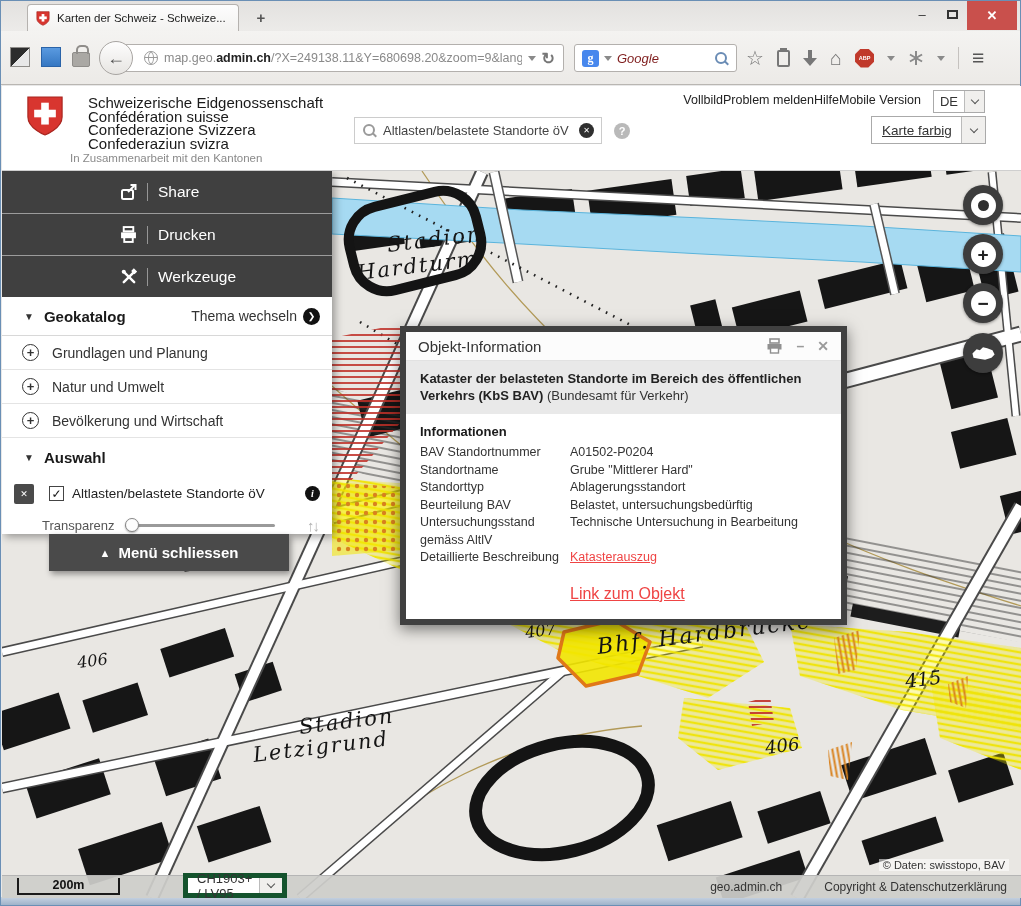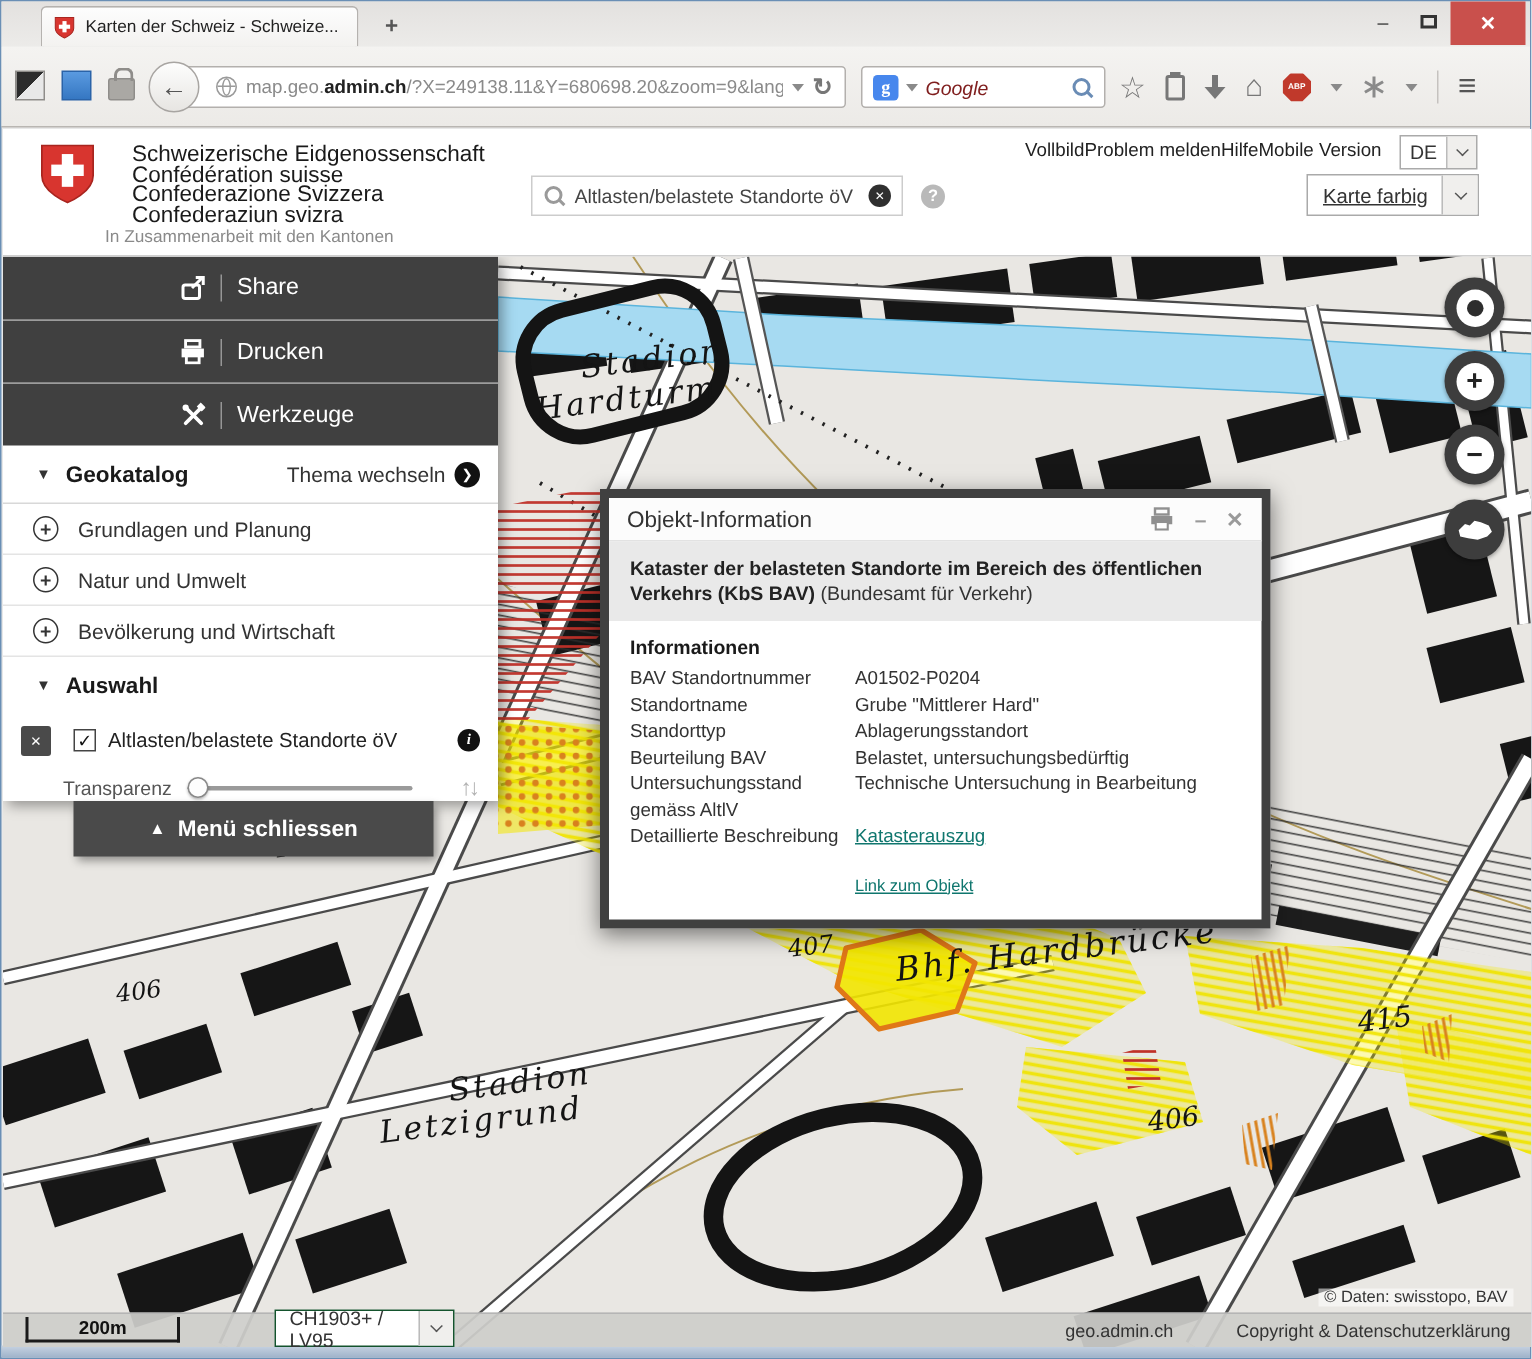--- a/index.html
+++ b/index.html
@@ -144,32 +144,32 @@
   .pophead { height:29px; display:flex; align-items:center; padding:0 12px; background:#fcfcfc; border-bottom:1px solid #e2e2e2; }
   .poptitle { font-size:15px; color:#333; flex:1; }
   .popicons { display:flex; align-items:center; gap:13px; color:#9a9a9a; font-size:14px; font-weight:bold; }
   .popsub { background:#e9e9e9; padding:9px 14px 10px; font-size:13px; line-height:17px; color:#222; }
   .popsub .src { font-weight:normal; color:#333; }
   .popbody { padding:10px 14px 16px; }
   .psection { font-weight:bold; font-size:13px; color:#1a1a1a; margin-bottom:5px; }
   .prow { display:flex; font-size:12.5px; line-height:17.5px; color:#333; }
   .plabel { width:150px; flex-shrink:0; padding-right:8px; }
   .pvalue { flex:1; }
-  .plink { color:#0f766e; text-decoration:underline; cursor:pointer; }
-  .objlink { margin-top:18px; margin-left:150px; font-size:11px; }
+  .plink { color:#ef4444; text-decoration:underline; cursor:pointer; }
+  .objlink { margin-top:18px; margin-left:150px; font-size:16px; }
 
   
   .attrib { position:absolute; right:12px; bottom:27px; font-size:11px; color:#333; background:rgba(255,255,255,.55);
             padding:0 4px; z-index:2; }
   .statusbar { position:absolute; left:0; right:0; bottom:0; height:23px; background:rgba(206,205,202,.93);
                border-top:1px solid #b5b5b5; z-index:5; }
   .scale { position:absolute; left:15px; bottom:3px; width:103px; height:17px; border-left:2px solid #1a1a1a;
            border-right:2px solid #1a1a1a; border-bottom:2px solid #1a1a1a; text-align:center; font-size:12.5px;
            font-weight:bold; color:#111; line-height:15px; }
-  .proj { position:absolute; left:181px; bottom:0; height:25px; width:120px; background:#fff; border:1px solid #14532d; display:flex; }
+  .proj { position:absolute; left:181px; bottom:0; height:25px; width:104px; background:#fff; border:5px solid #14532d; display:flex; }
   .proj .lbl { flex:1; display:flex; align-items:center; padding-left:9px; font-size:13px; color:#333; }
   .proj .selchev { width:23px; }
   .footlinks { position:absolute; right:14px; top:0; height:100%; display:flex; align-items:center; gap:42px; font-size:12px; color:#333; }
 </style>
 </head>
 <body>
 
 <div class="window">
 
   <div class="titlebar">

